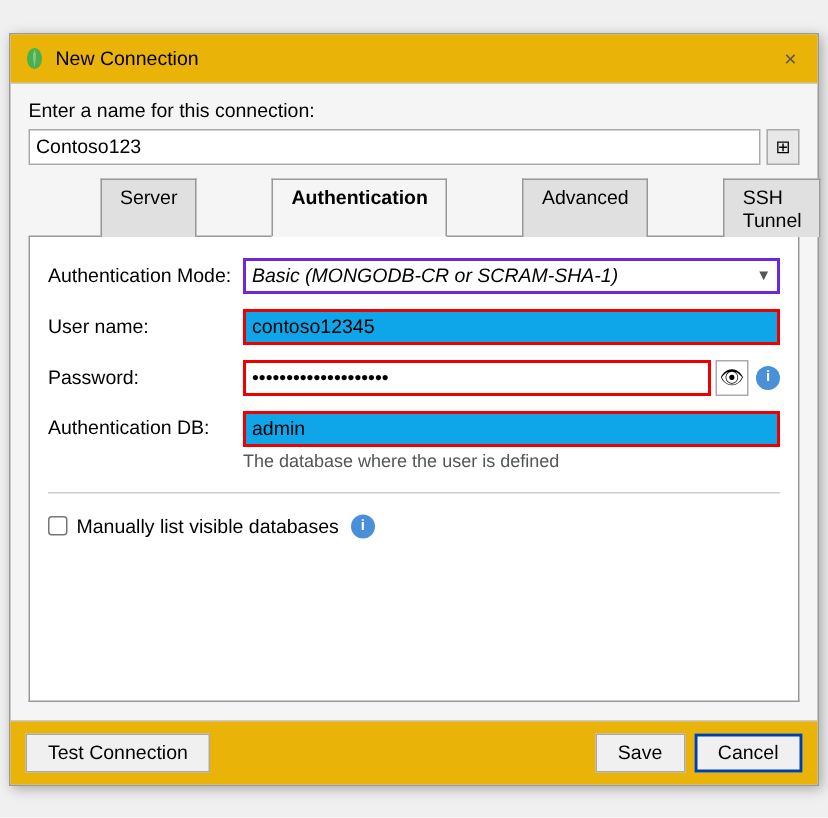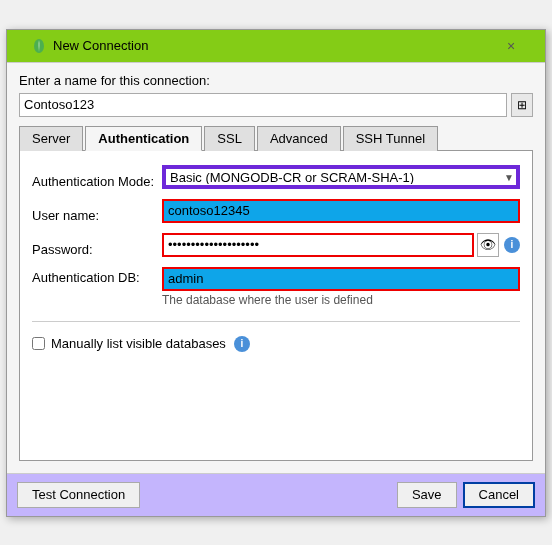--- a/index.html
+++ b/index.html
@@ -14,23 +14,23 @@
       height: 545px;
       overflow: hidden;
     }
     .dialog {
       width: 540px;
       background: #f5f5f5;
       border: 1px solid #999;
       box-shadow: 2px 2px 8px rgba(0,0,0,0.3);
     }
     .title-bar {
-      background: #84cc16;
+      background: #eab308;
       border-bottom: 1px solid #ccc;
-      padding: 6px 24px;
+      padding: 6px 8px;
       display: flex;
       align-items: center;
       justify-content: space-between;
     }
     .title-left {
       display: flex;
       align-items: center;
       gap: 6px;
     }
     .title-icon {
@@ -95,58 +95,60 @@
     .tab {
       padding: 4px 12px;
       border: 1px solid #999;
       border-bottom: none;
       background: #e0e0e0;
       cursor: pointer;
       font-size: 13px;
       margin-right: 2px;
       position: relative;
       top: 1px;
+      margin-left: 48px;
     }
     .tab.active {
       background: #f5f5f5;
       border-bottom: 1px solid #f5f5f5;
       font-weight: bold;
       z-index: 1;
     }
     .tab-content {
       border: 1px solid #999;
       border-top: none;
       background: #fff;
       padding: 14px 12px 12px 12px;
       min-height: 310px;
     }
     .form-row {
       display: flex;
-      align-items: flex-end;
+      align-items: center;
       margin-bottom: 10px;
     }
     .form-label {
       width: 130px;
       font-size: 13px;
       color: #000;
       flex-shrink: 0;
     }
     .form-field {
       flex: 1;
     }
     .select-field {
       width: 100%;
       height: 24px;
-      border: 4px solid #6d28d9;
+      border: 2px solid #6d28d9;
       font-size: 13px;
       background: #fff;
       padding: 1px 4px;
       appearance: none;
       -webkit-appearance: none;
       background-image: none;
+      font-style: italic;
     }
     .select-wrapper {
       position: relative;
       flex: 1;
     }
     .select-wrapper::after {
       content: '▼';
       position: absolute;
       right: 6px;
       top: 50%;
@@ -223,21 +225,21 @@
     .checkbox-label {
       font-size: 13px;
       color: #000;
     }
     .footer {
       display: flex;
       justify-content: space-between;
       align-items: center;
       padding: 8px 10px 8px 10px;
       border-top: 1px solid #ccc;
-      background: #c4b5fd;
+      background: #eab308;
     }
     .footer-btn {
       height: 26px;
       padding: 0 14px;
       border: 1px solid #aaa;
       background: #f0f0f0;
       cursor: pointer;
       font-size: 13px;
     }
     .footer-btn.primary {
@@ -270,21 +272,20 @@
   <div class="dialog-body">
     <div class="connection-name-label">Enter a name for this connection:</div>
     <div class="connection-name-row">
       <input class="connection-name-input" type="text" value="Contoso123" style="">
       <button class="name-icon-btn">⊞</button>
     </div>
 
     <div class="tabs">
       <div class="tab">Server</div>
       <div class="tab active">Authentication</div>
-      <div class="tab">SSL</div>
       <div class="tab">Advanced</div>
       <div class="tab">SSH Tunnel</div>
     </div>
 
     <div class="tab-content">
 
       <div class="form-row">
         <div class="form-label">Authentication Mode:</div>
         <div class="select-wrapper form-field">
           <select class="select-field">

